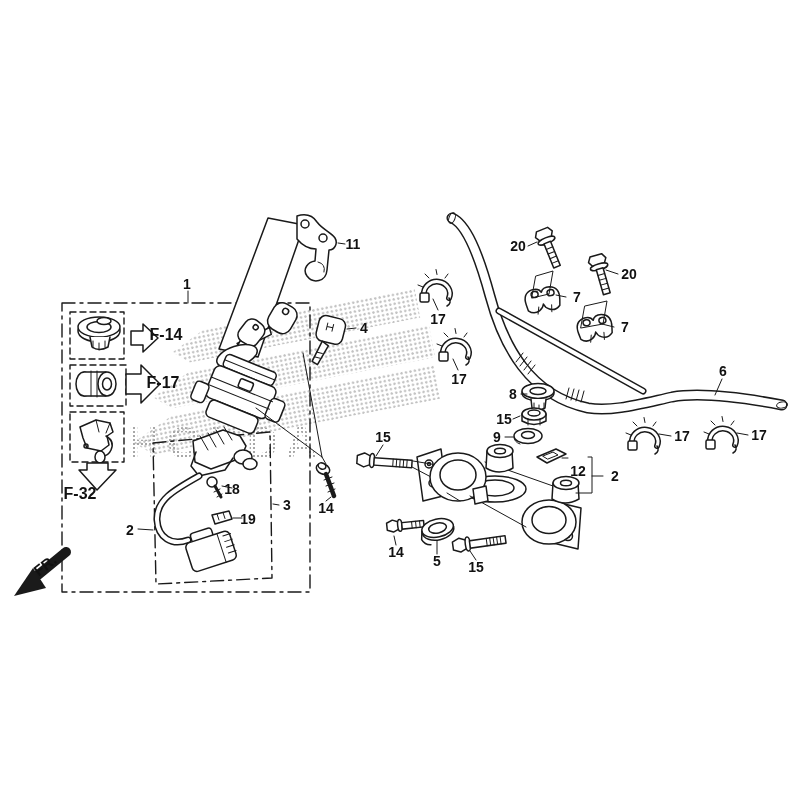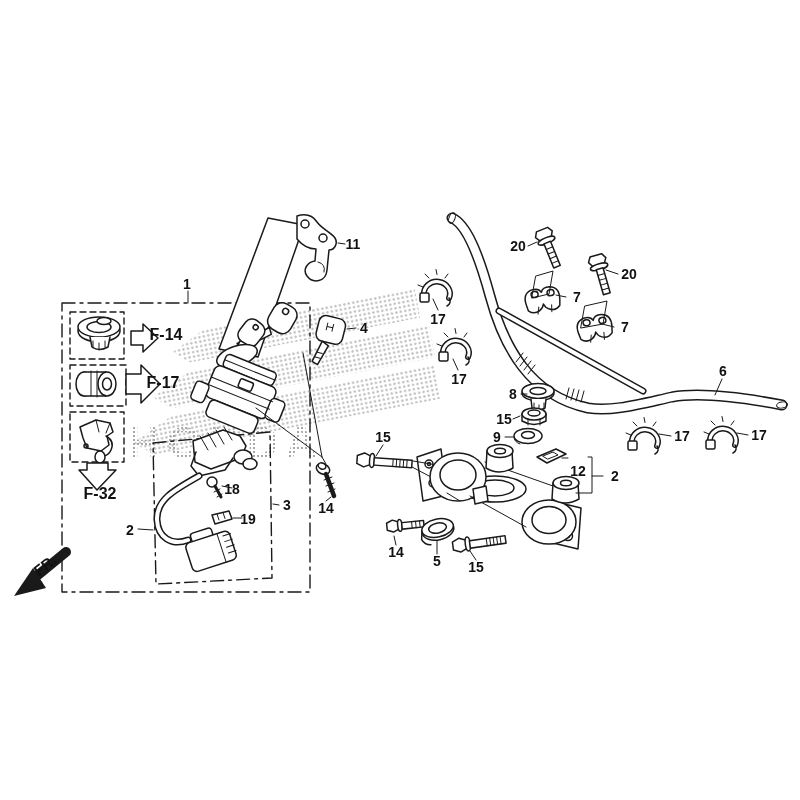--- a/index.html
+++ b/index.html
@@ -339,17 +339,17 @@
   <div class="lbl" style="left:459px;top:379px">17</div>
   <div class="lbl" style="left:682px;top:436px">17</div>
   <div class="lbl" style="left:759px;top:435px">17</div>
   <div class="lbl" style="left:232px;top:489px">18</div>
   <div class="lbl" style="left:248px;top:519px">19</div>
   <div class="lbl" style="left:518px;top:246px">20</div>
   <div class="lbl" style="left:629px;top:274px">20</div>
 
   <div class="lbl ref" style="left:166px;top:335px">F-14</div>
   <div class="lbl ref" style="left:163px;top:383px">F-17</div>
-  <div class="lbl ref" style="left:100px;top:494px">F-32</div>
+  <div class="lbl ref" style="left:80px;top:494px">F-32</div>
 
   <div class="lbl frlbl" style="left:45px;top:565px">FR.</div>
 
 </div>
 
 </body></html>

